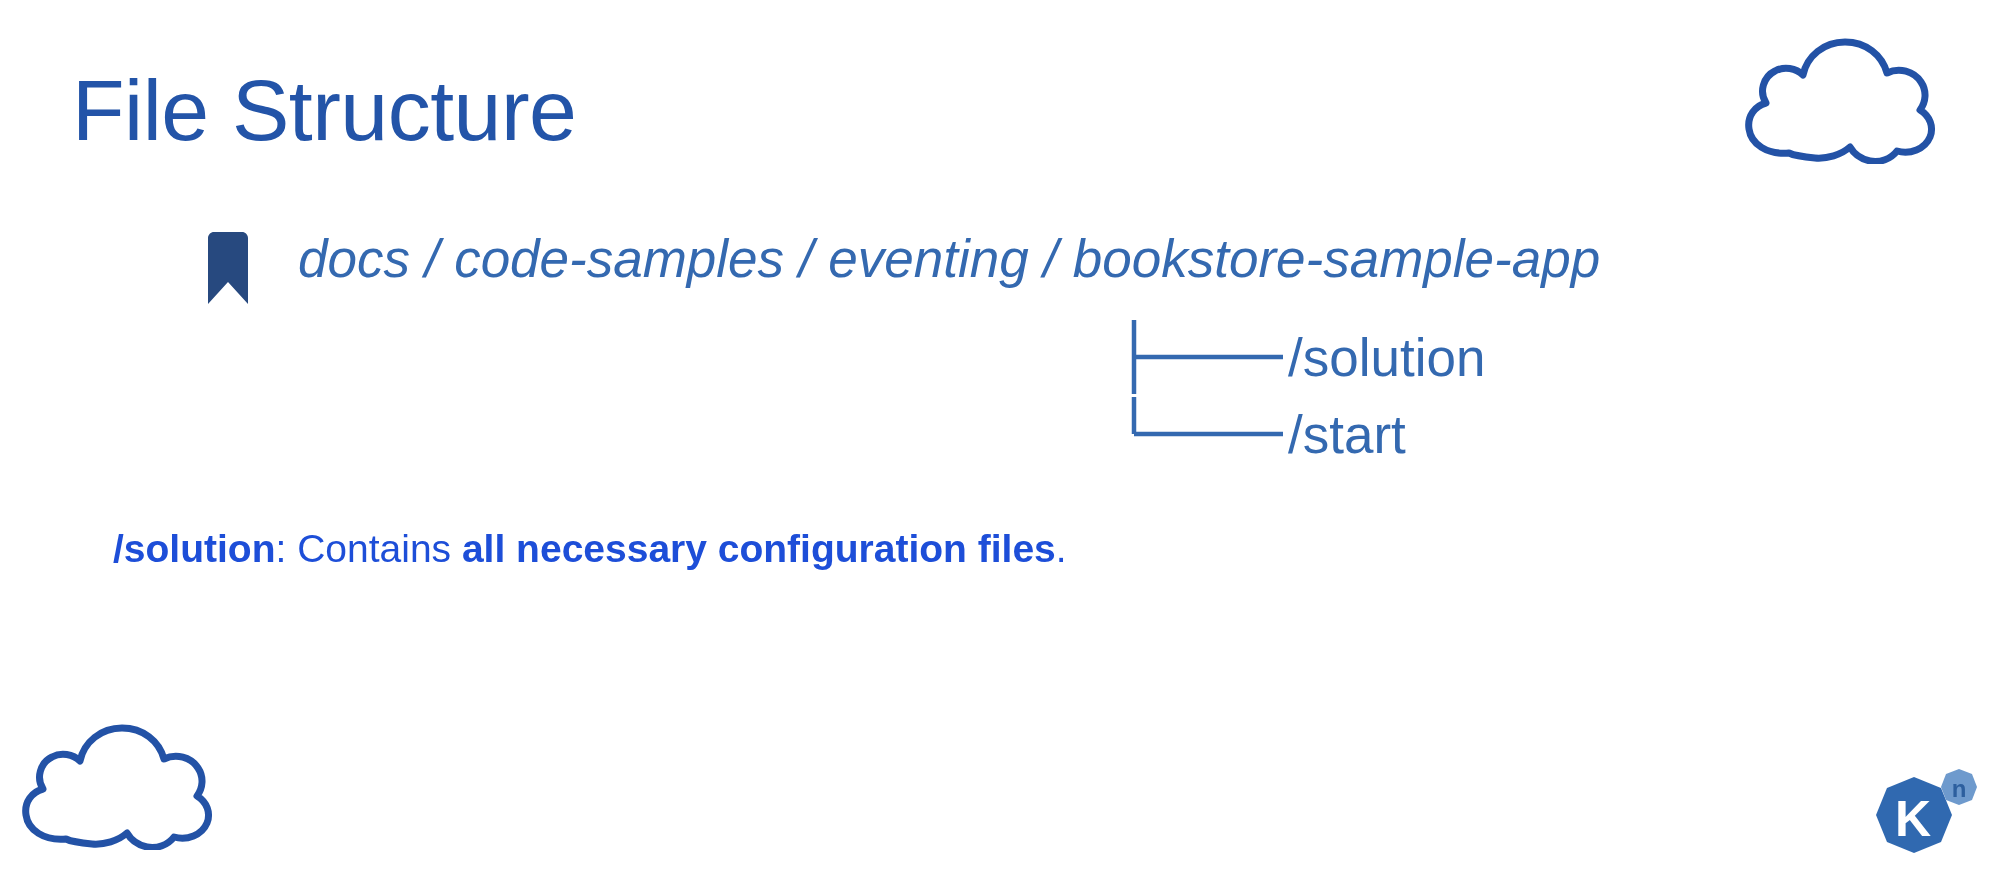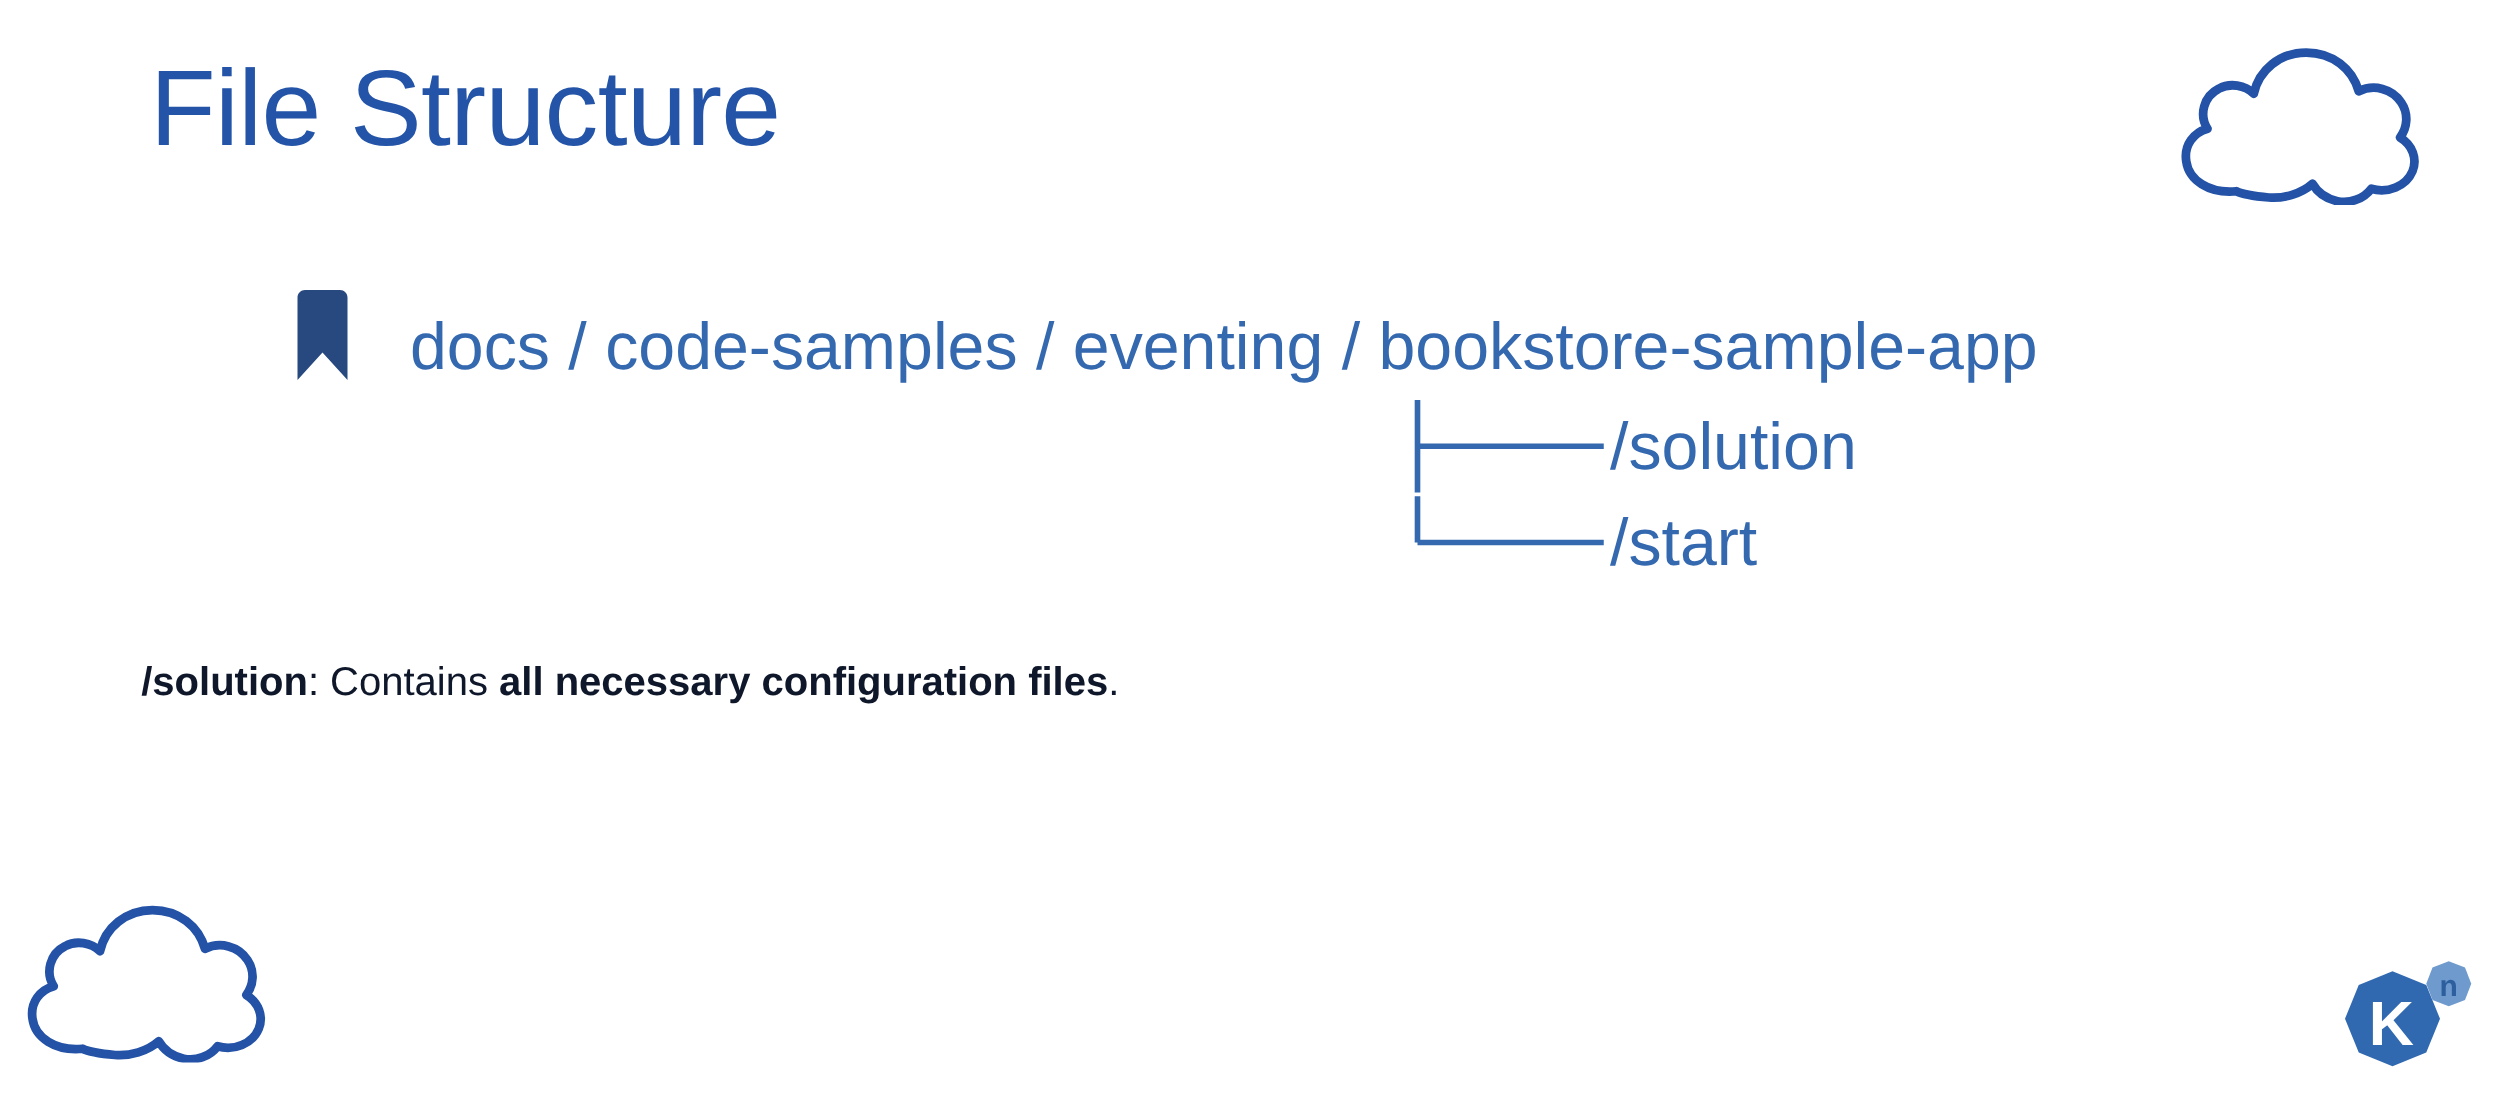--- a/index.html
+++ b/index.html
@@ -19,28 +19,27 @@
   .slide {
     position: absolute;
     inset: 0;
     background: #ffffff;
   }
 
   
   #page-title {
     position: absolute;
     left: 72px;
-    top: 44px;
+    top: 67px;
     font-size: 86px;
     line-height: 1.0;
     font-weight: 400;
     letter-spacing: -0.5px;
     color: #2354a8;
     white-space: nowrap;
-    margin-left: 48px;
   }
 
   
   .cloud {
     position: absolute;
   }
   #cloud-top-right {
     right: 56px;
     top: 28px;
     width: 216px;
@@ -49,25 +48,26 @@
   #cloud-bottom-left {
     left: 6px;
     top: 716px;
     width: 212px;
     height: 134px;
   }
 
   
   #file-path-row {
     position: absolute;
-    left: 234px;
+    left: 204px;
     top: 232px;
     display: flex;
-    align-items: flex-end;
+    align-items: flex-start;
     white-space: nowrap;
+    font-style: italic;
   }
   #bookmark-icon {
     width: 48px;
     height: 72px;
     flex: 0 0 auto;
     margin-right: 46px;
   }
   #file-path-text {
     font-size: 53px;
     line-height: 1;
@@ -98,23 +98,23 @@
     line-height: 1;
     font-weight: 400;
     color: #3469b0;
     margin-left: 2px;
   }
 
   
   .body-line {
     position: absolute;
     left: 113px;
-    font-size: 32px;
+    font-size: 39px;
     line-height: 1.15;
-    color: #0f172a;
+    color: #1d4ed8;
     white-space: nowrap;
     font-weight: 400;
   }
   #body-line-solution { top: 527px; }
   #body-line-start    { top: 630px; }
   .body-line b {
     font-weight: 700;
   }
 
   

